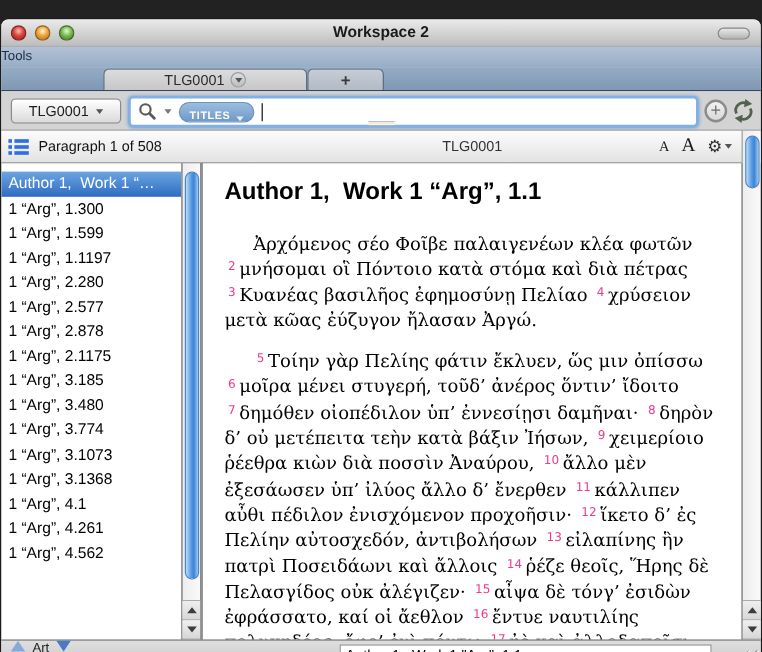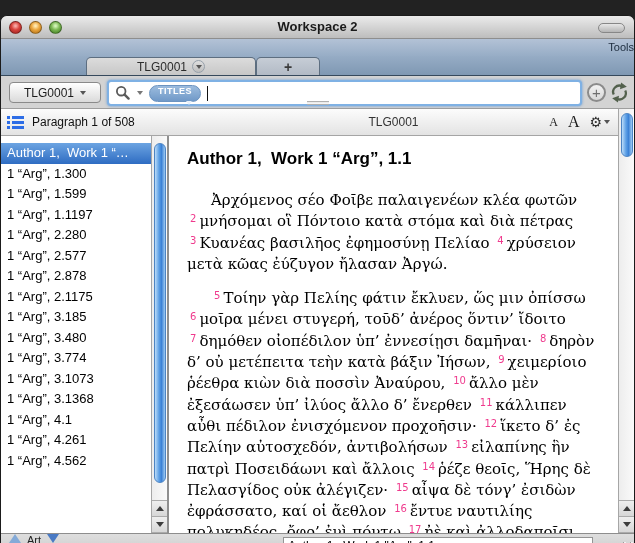--- a/index.html
+++ b/index.html
@@ -26,21 +26,21 @@
   .light.yellow{ background:radial-gradient(circle at 50% 35%, #ffe9b0 8%, #eba63e 45%, #b06f14 95%); }
   .light.green { background:radial-gradient(circle at 50% 35%, #d2f3b6 8%, #7cb854 45%, #3f7a1f 95%); }
   .lozenge{
     position:absolute; right:9px; top:7px; width:27px; height:10px; border-radius:5px;
     background:linear-gradient(#e7e7e7,#b5b5b5); border:1px solid #878787;
   }
   
   .toolsbar{
     position:absolute; left:0; top:23px; right:0; height:17px;
     background:linear-gradient(#b3c2d6,#97adc6);
-    text-align:right; font-size:11px; color:#1d2c3e; line-height:16px;
+    text-align:left; font-size:11px; color:#1d2c3e; line-height:16px;
   }
   
   .tabstrip{
     position:absolute; left:0; top:40px; right:0; height:20px;
     background:linear-gradient(#96acc5,#7f98b3); border-bottom:1px solid #36495c;
   }
   .tab{
     position:absolute; top:1px; bottom:0; border:1px solid #5d6e80; border-bottom:none;
     border-radius:5px 5px 0 0; display:flex; align-items:center; justify-content:center;
     gap:5px; font-size:12px; color:#2c2c2c;
@@ -67,21 +67,21 @@
   .searchfield{
     position:absolute; left:106px; top:4px; height:26px; width:475px;
     background:#fff; border:2px solid #7fb1e4; border-radius:4px;
     box-shadow:0 0 3px rgba(90,150,215,.9);
     display:flex; align-items:center; padding:0 6px; gap:6px;
   }
   .token{
     height:17px; padding:0 8px; border-radius:9px;
     background:linear-gradient(#9cbcde,#7099c8); border:1px solid #6b93c0;
     color:#fff; font-size:9px; font-weight:bold; letter-spacing:.5px;
-    display:flex; align-items:flex-end; gap:5px;flex-direction:column;
+    display:flex; align-items:flex-end; gap:5px;
   }
   .token .tri-down{ border-top-color:#e8f0fa; border-left-width:3px; border-right-width:3px; border-top-width:4px; }
   .caret{ width:1px; height:15px; background:#111; }
   .roundplus{
     position:absolute; right:28px; top:7px; width:19px; height:19px; border-radius:50%;
     border:2px solid #8b8b8b; color:#6e6e6e; font-size:15px; line-height:15px;
     text-align:center; background:linear-gradient(#f2f2f2,#d8d8d8);
   }
   .recycle{ position:absolute; right:3px; top:5px; width:23px; height:23px; }
   .split-grip{
@@ -137,21 +137,21 @@
   .arrowbox{ position:absolute; left:0; right:0; bottom:0; height:33px; border-top:1px solid #ababab; }
   .arrowcell{ height:16px; display:flex; align-items:center; justify-content:center;
               background:linear-gradient(#efefef,#d7d7d7); border-bottom:1px solid #ababab; }
   .tri-up-s{ width:0;height:0;border-left:4px solid transparent;border-right:4px solid transparent;border-bottom:5px solid #3c3c3c; }
   .tri-dn-s{ width:0;height:0;border-left:4px solid transparent;border-right:4px solid transparent;border-top:5px solid #3c3c3c; }
   .divider{ position:absolute; left:166px; top:0; bottom:0; width:2px; background:#8f8f8f; }
   .mainpane{
     position:absolute; left:168px; top:0; right:16px; bottom:0; background:#fff;
     padding:13px 16px 0 18px; overflow:hidden;
   }
-  .doc-heading{ font-size:17px; font-weight:bold; color:#000; white-space:pre-wrap; margin-bottom:21px; }
+  .doc-heading{ font-size:20px; font-weight:bold; color:#000; white-space:pre-wrap; margin-bottom:21px; }
   .greek{ font-family:"DejaVu Serif", serif; font-size:15px; line-height:1.42; color:#000; }
   .greek p{ text-indent:24px; margin-bottom:13px; }
   .greek sup{ color:#ef3a8d; font-family:"DejaVu Sans", sans-serif; font-size:10px;
               vertical-align:4px; margin:0 3px 0 3px; line-height:0; }
   .main-scroll{ position:absolute; right:0; top:93px; width:16px; height:424px; }
   
   .bottombar{
     position:absolute; left:0; right:0; bottom:0; height:24px;
     background:linear-gradient(#dedede,#c9c9c9); border-top:1px solid #8d8d8d;
   }

